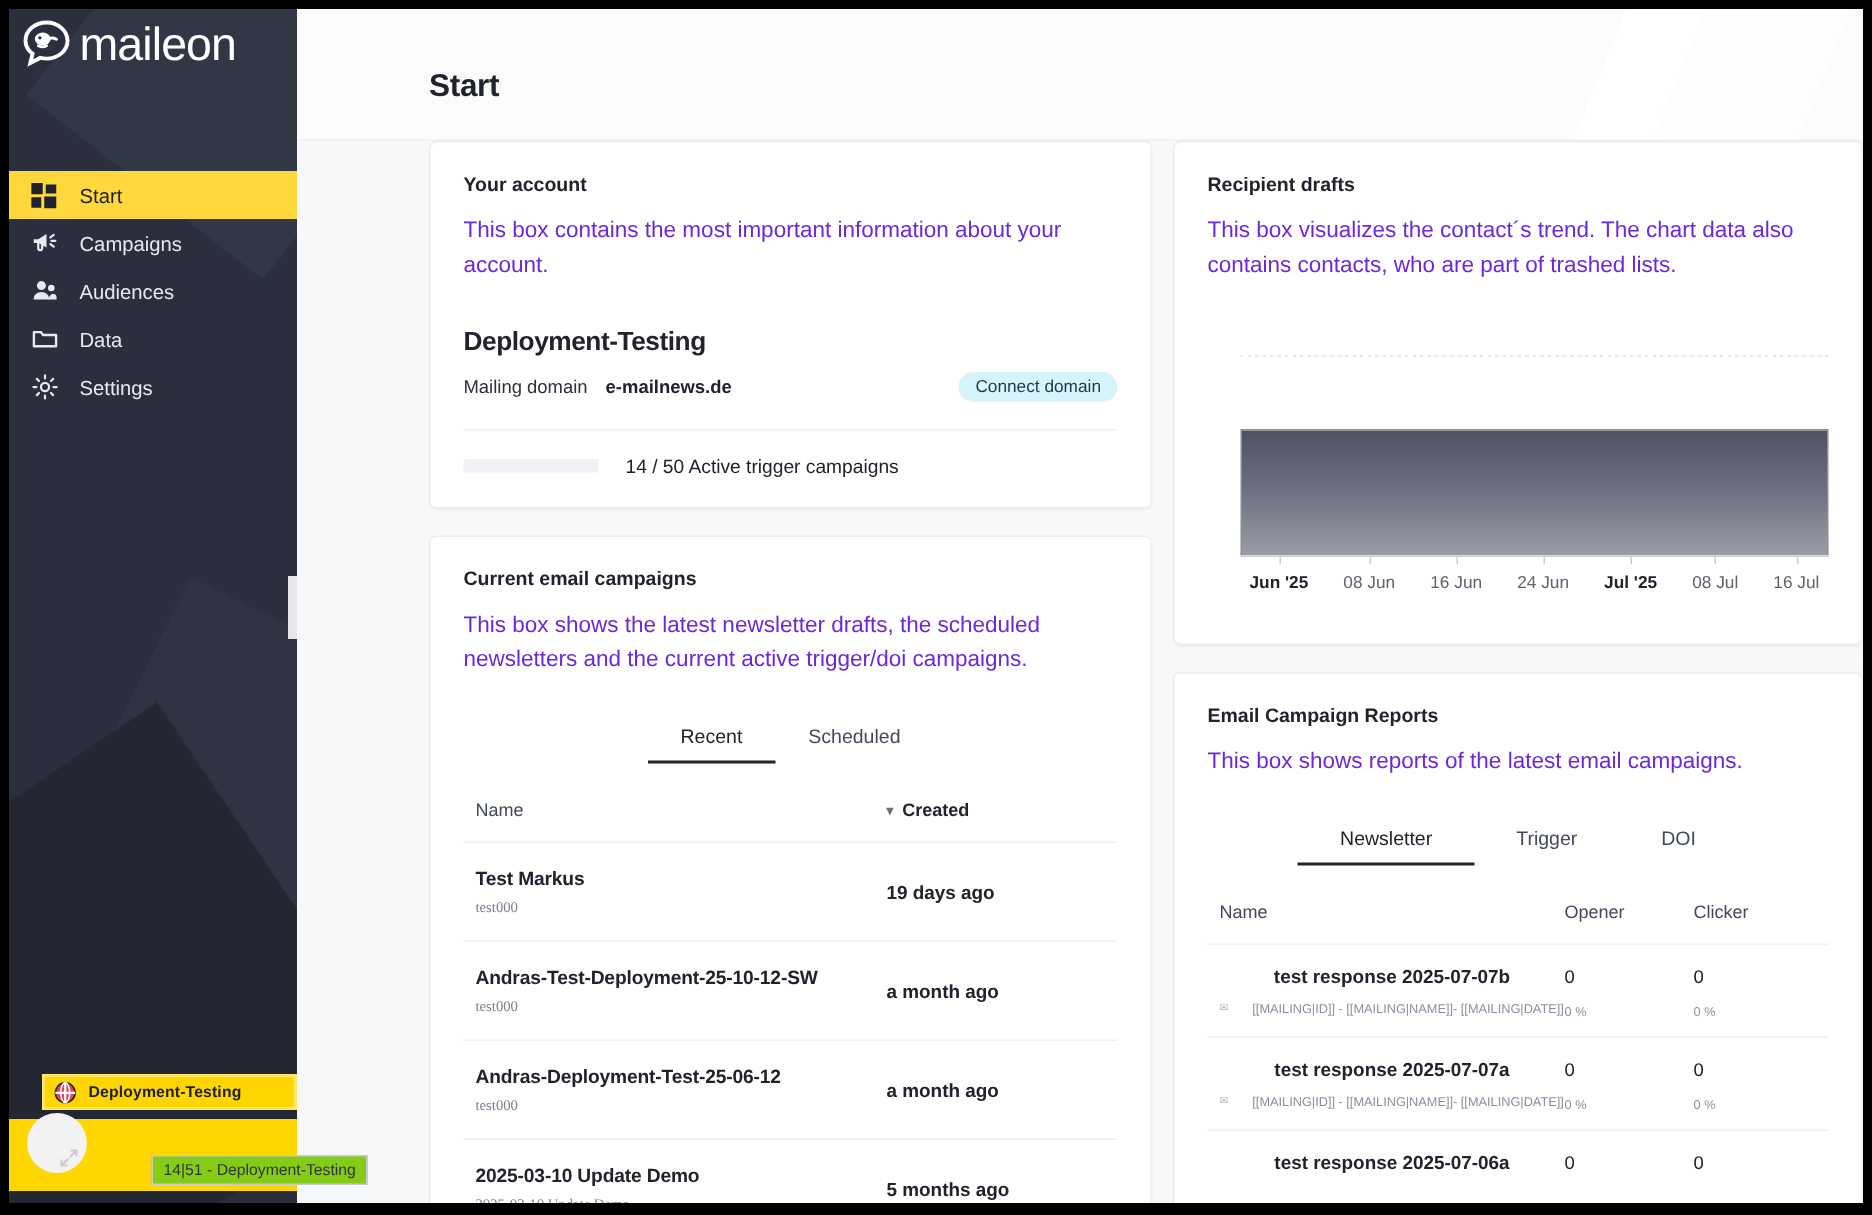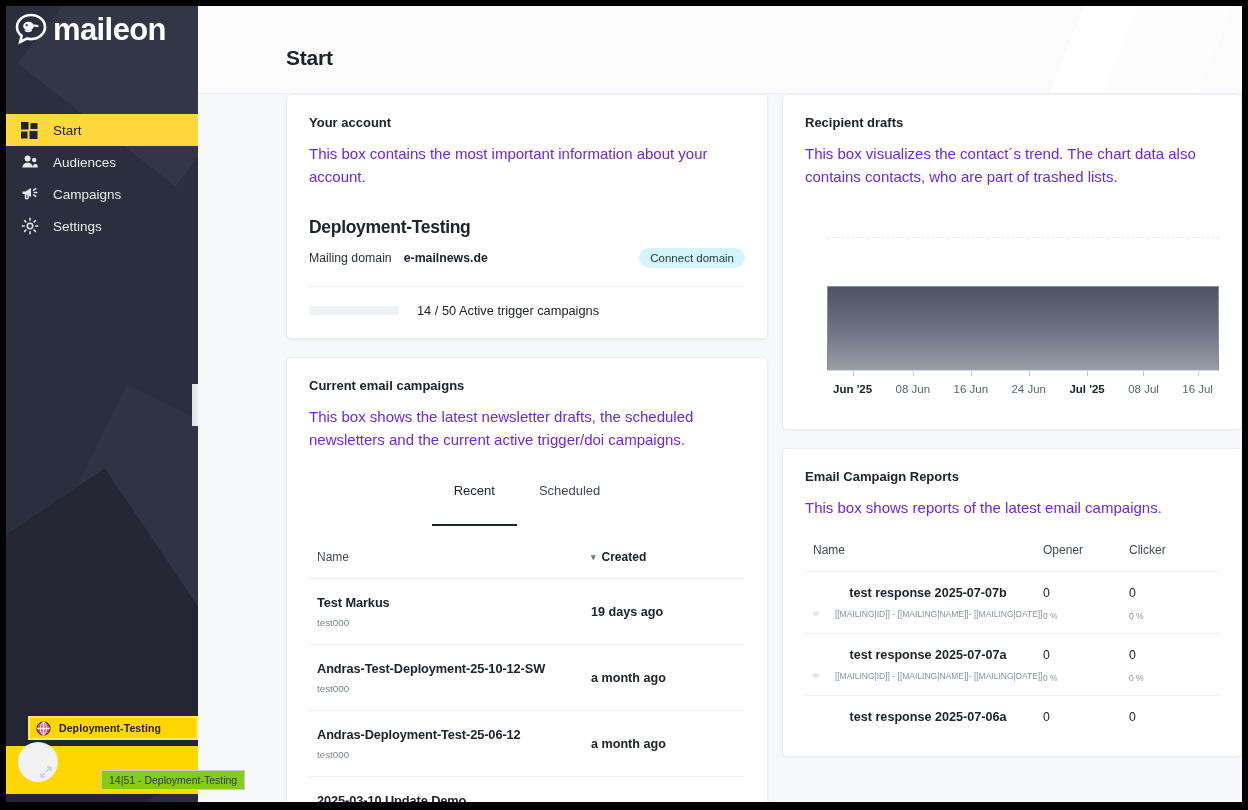--- a/index.html
+++ b/index.html
@@ -53,21 +53,21 @@
     transform: rotate(26deg);
     opacity: .7;
   }
   #logo {
     position: absolute; left: 8px; top: 6px;
     display: flex; align-items: center; gap: 5px;
     z-index: 3;
   }
   #logo .mark { width: 34px; height: 34px; }
   #logo .word {
-    color: #fff; font-size: 31px; font-weight: bold;
+    color: #fff; font-size: 31px; font-weight: normal;
     letter-spacing: -0.6px; line-height: 1;
   }
   #nav { position: absolute; left: 0; top: 108px; width: 192px; z-index: 3; }
   .nav-item {
     display: flex; align-items: center; gap: 14px;
     height: 32px; padding: 0 0 0 14px;
     color: #e8e9ee; font-size: 13.5px;
     cursor: pointer;
   }
   .nav-item .ni-ico { width: 19px; height: 19px; flex: 0 0 19px;
@@ -198,21 +198,21 @@
   .quota-fill { height: 100%; background: #2dc9ef; }
   .quota-text { font-size: 12.8px; color: #20222c; font-weight: 500; }
 
   
   .tabs {
     display: flex; justify-content: center; gap: 0;
     margin: 26px 0 0;
   }
   .tab {
     font-size: 13px; color: #43485a;
-    padding: 6px 22px 26px; cursor: pointer;
+    padding: 6px 22px 9px; cursor: pointer;
     border-bottom: 2.5px solid transparent;
   }
   .tab.active { color: #20222c; border-bottom-color: #20222c; }
   .tabs.wide .tab { padding: 6px 28px 9px; }
 
   
   .tbl { width: 100%; margin-top: 24px; }
   .tbl-head {
     display: flex; align-items: center;
     font-size: 12px; color: #43485a;
@@ -223,21 +223,21 @@
     font-weight: bold; color: #20222c; }
   .sort-caret { font-size: 9px; color: #6b707d; }
   .row {
     display: flex; align-items: center;
     border-top: 1px solid #eff0f3;
     padding: 14px 4px;
     min-height: 66px;
   }
   .row .cell-name { flex: 1; padding-left: 4px; }
   .r-title { font-size: 12.8px; font-weight: bold; color: #20222c; letter-spacing: -0.1px; }
-  .r-sub { font-size: 9.8px; color: #7b8090; margin-top: 7px; }
+  .r-sub { font-size: 9.8px; color: #7b8090; margin-top: 7px; font-family: Liberation Serif, serif; }
   .cell-created { width: 150px; font-size: 12.6px; font-weight: bold; color: #20222c; }
 
   
   .rep-head {
     display: flex; align-items: center;
     font-size: 12px; color: #43485a;
     padding: 0 4px 14px;
   }
   .rep-head .h-name { flex: 1; padding-left: 4px; }
   .rep-head .h-num { width: 86px; }
@@ -321,41 +321,49 @@
             <rect x="10" y="1.5" width="6" height="5" fill="#20222c"></rect>
             <rect x="0" y="10" width="6" height="6" fill="#20222c"></rect>
             <rect x="9" y="9.5" width="7" height="7" fill="#20222c"></rect>
           </svg>
         </span>
         <span>Start</span>
       </div>
 
       <div class="nav-item">
         <span class="ni-ico">
+          <svg width="18" height="18" viewBox="0 0 18 18" fill="none" stroke="#e8e9ee" stroke-width="1.5">
+            <path d="M1.5 6.5h3L10 3v9L4.5 9h-3z" fill="#e8e9ee" stroke="none"></path>
+            <path d="M4.5 9v3.5a1.3 1.3 0 0 0 2.6 0V10" stroke="#e8e9ee"></path>
+            <path d="M12.6 5.2l2.2-1.6M13.3 7.5h2.6M12.6 9.8l2.2 1.6" stroke-linecap="round"></path>
+          </svg>
+        </span>
+        <span>Campaigns</span>
+      </div>
+
+      <div class="nav-item">
+        <span class="ni-ico">
           <svg width="18" height="18" viewBox="0 0 18 18">
             <circle cx="6.6" cy="5.4" r="3" fill="#e8e9ee"></circle>
             <path d="M1.4 14.6c0-3 2.4-4.9 5.2-4.9s5.2 1.9 5.2 4.9z" fill="#e8e9ee"></path>
             <circle cx="13.2" cy="7" r="2.2" fill="#e8e9ee"></circle>
             <path d="M11.6 14.6c0-2.2 1.2-3.6 2.9-3.6 1.3 0 2.2.8 2.2 2.2v1.4z" fill="#e8e9ee"></path>
           </svg>
         </span>
         <span>Audiences</span>
       </div>
 
       <div class="nav-item">
         <span class="ni-ico">
-          <svg width="18" height="18" viewBox="0 0 18 18" fill="none" stroke="#e8e9ee" stroke-width="1.5">
-            <path d="M1.5 6.5h3L10 3v9L4.5 9h-3z" fill="#e8e9ee" stroke="none"></path>
-            <path d="M4.5 9v3.5a1.3 1.3 0 0 0 2.6 0V10" stroke="#e8e9ee"></path>
-            <path d="M12.6 5.2l2.2-1.6M13.3 7.5h2.6M12.6 9.8l2.2 1.6" stroke-linecap="round"></path>
+          <svg width="18" height="18" viewBox="0 0 18 18" fill="none" stroke="#e8e9ee" stroke-width="1.6">
+            <path d="M1.6 13.8V4.4h4.6l1.5 1.9h8.7v7.5z" stroke-linejoin="round"></path>
           </svg>
         </span>
-        <span>Campaigns</span>
-      </div>
-
+        <span>Data</span>
+      </div>
 
       <div class="nav-item">
         <span class="ni-ico">
           <svg width="18" height="18" viewBox="0 0 18 18" fill="none" stroke="#e8e9ee" stroke-width="1.5">
             <circle cx="9" cy="9" r="2.7"></circle>
             <path d="M9 1.3v2M9 14.7v2M1.3 9h2M14.7 9h2M3.6 3.6l1.4 1.4M13 13l1.4 1.4M14.4 3.6L13 5M5 13l-1.4 1.4" stroke-linecap="round"></path>
           </svg>
         </span>
         <span>Settings</span>
       </div>
@@ -495,20 +503,25 @@
               <span class="x-tick">08 Jul</span>
               <span class="x-tick">16 Jul</span>
             </div>
           </div>
         </div>
 
         <div class="card">
           <div class="card-title">Email Campaign Reports</div>
           <div class="card-desc">This box shows reports of the latest email campaigns.</div>
 
+          <div class="tabs wide">
+            <div class="tab active">Newsletter</div>
+            <div class="tab">Trigger</div>
+            <div class="tab">DOI</div>
+          </div>
 
           <div class="tbl">
             <div class="rep-head">
               <div class="h-name">Name</div>
               <div class="h-num">Opener</div>
               <div class="h-num">Clicker</div>
             </div>
 
             <div class="rep-row">
               <div class="c-name">

